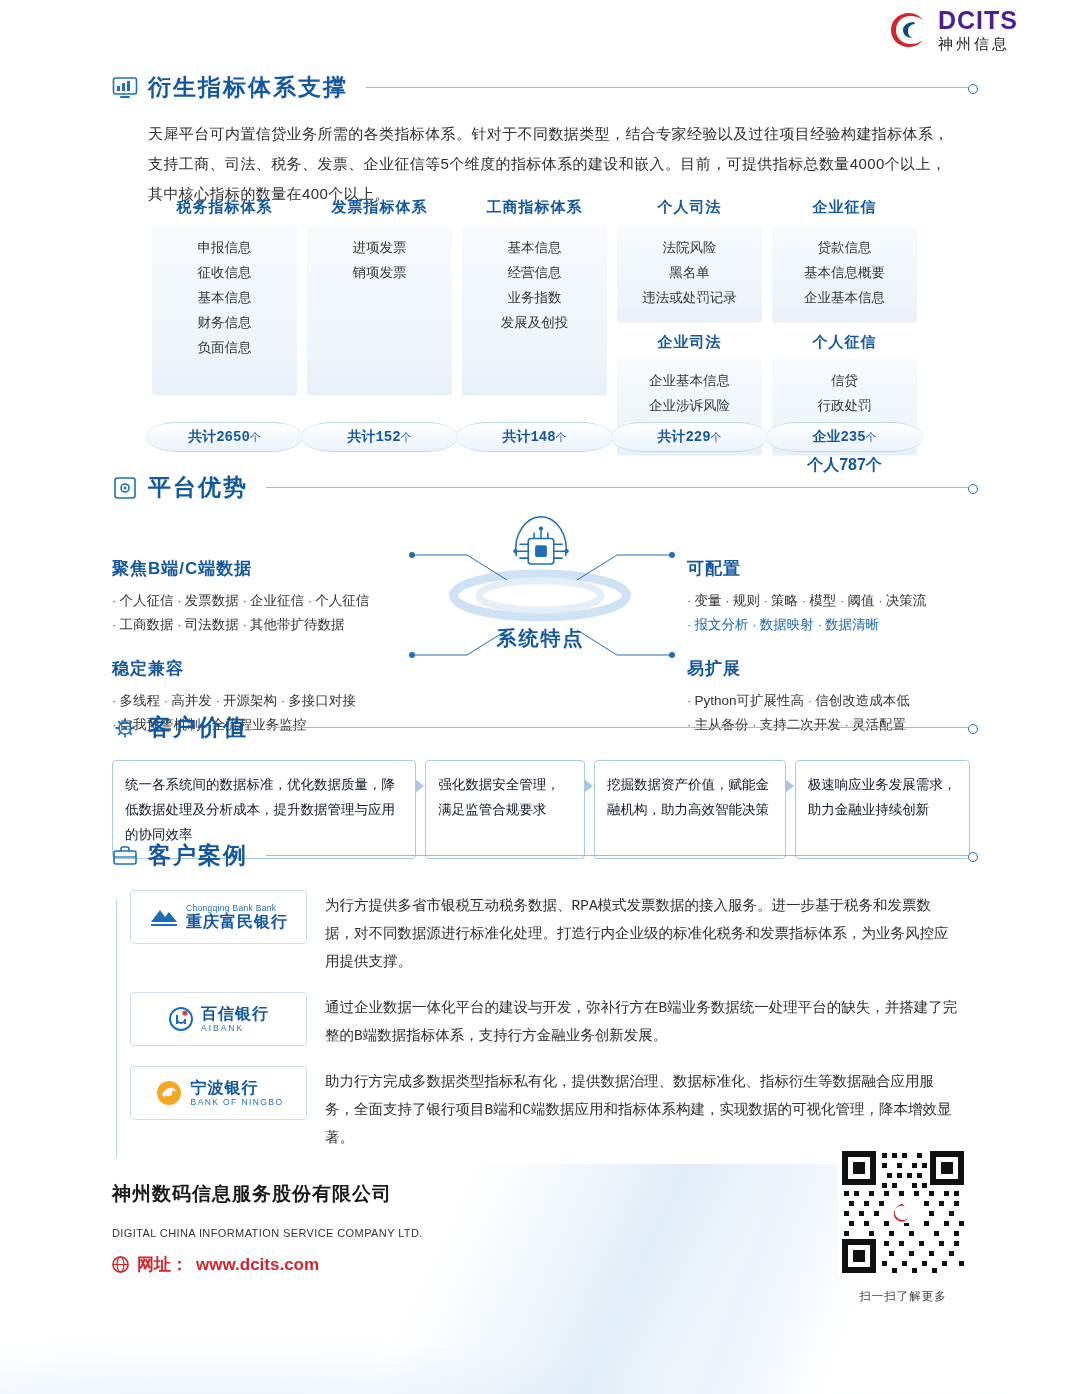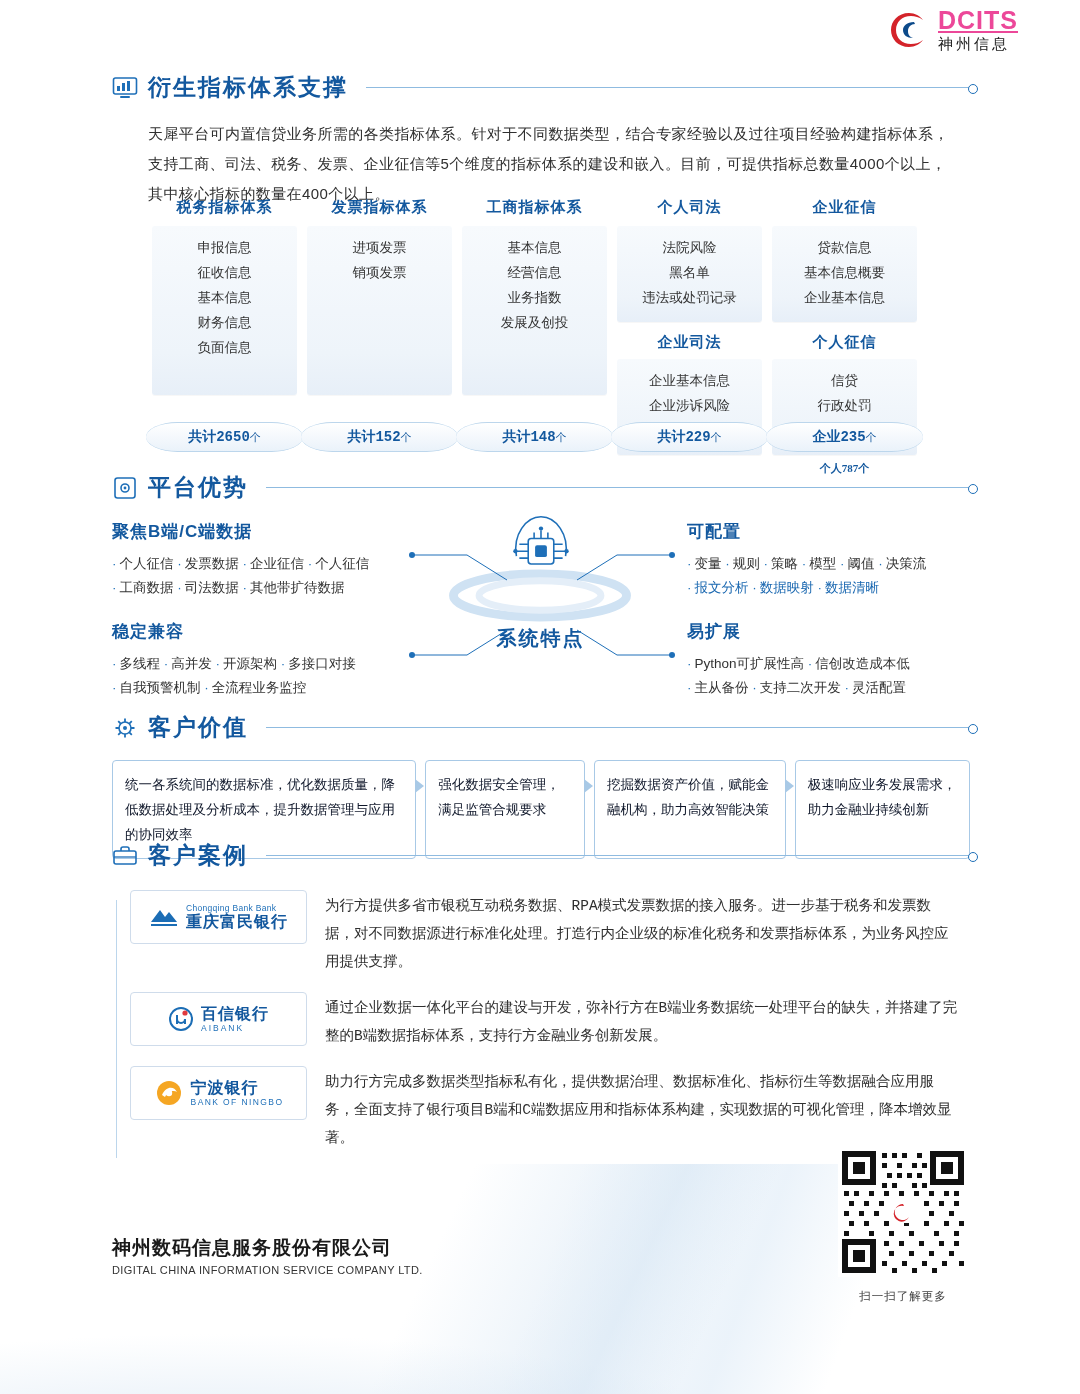--- a/index.html
+++ b/index.html
@@ -20,21 +20,21 @@
     background:
       linear-gradient(115deg, rgba(255,255,255,0) 40%, rgba(208,226,242,.55) 58%, rgba(255,255,255,0) 66%),
       linear-gradient(110deg, rgba(255,255,255,0) 50%, rgba(222,235,247,.6) 68%, rgba(255,255,255,0) 78%);
   }
   .top-band{position:absolute;top:0;left:0;width:1080px;height:62px;background:#fff;}
 
   
   .logo{position:absolute;top:8px;right:62px;display:flex;align-items:center;gap:9px;}
   .logo-mark{width:40px;height:40px;position:relative;}
   .logo-text{line-height:1;}
-  .logo-en{font-size:25px;font-weight:bold;color:#ec4899;letter-spacing:1px;font-family:"Liberation Sans",sans-serif;text-decoration:underline;}
+  .logo-en{font-size:25px;font-weight:bold;color:#4c1d95;letter-spacing:1px;font-family:"Liberation Sans",sans-serif;}
   .logo-cn{font-size:15px;color:#1b1b1b;letter-spacing:3px;margin-top:3px;}
 
   
   .sec{position:absolute;}
   .sec-head{display:flex;align-items:center;gap:10px;}
   .sec-icon{width:26px;height:24px;color:#1e6fb8;flex:0 0 auto;}
   .sec-title{font-size:23px;font-weight:bold;color:#13589e;letter-spacing:2px;white-space:nowrap;}
   .sec-rule{flex:1 1 auto;height:1px;background:#8fbbe0;position:relative;margin-left:8px;}
   .sec-rule:after{content:"";position:absolute;right:-8px;top:-3.5px;width:8px;height:8px;border-radius:50%;border:1.5px solid #1e6fb8;background:#fff;}
 
@@ -54,26 +54,26 @@
   .col-sub-title{font-size:15px;font-weight:bold;color:#13589e;text-align:center;margin:11px 0 7px;letter-spacing:1px;}
   .col-foot{
     position:absolute;left:-6px;right:-6px;bottom:-4px;text-align:center;
     font-size:14px;color:#13589e;font-weight:bold;padding:5px 0;
     border-top:1px solid #bcd6ec;border-bottom:1px solid #bcd6ec;
     background:linear-gradient(180deg,#ffffff 0%,#eaf2fa 100%);
     border-radius:40%/100%;
     font-family:Liberation Mono, monospace;
   }
   .col-foot small{font-size:11px;font-weight:normal;}
-  .col-foot2{position:absolute;left:0;right:0;bottom:-28px;text-align:center;font-size:11px;font-weight:bold;color:#13589e;font-family:Liberation Serif, serif;}
+  .col-foot2{position:absolute;left:0;right:0;bottom:-28px;text-align:center;font-size:16px;font-weight:bold;color:#13589e;}
   .col-wrap{position:relative;padding-bottom:34px;}
 
   
   .adv-grid{position:absolute;left:112px;top:520px;width:860px;height:170px;}
-  .adv-blk{position:absolute;}
+  .adv-blk{position:absolute;margin-top:37px;}
   .adv-h{font-size:17px;font-weight:bold;color:#13589e;margin-bottom:9px;letter-spacing:1px;}
   .adv-line{font-size:13.5px;color:#333;line-height:24px;}
   .adv-line span.dot{color:#1e6fb8;margin-right:3px;}
   .adv-line b{font-weight:normal;}
   .blue{color:#1967b0;}
   .hub{position:absolute;left:438px;top:505px;width:205px;height:160px;text-align:center;}
   .hub-label{font-size:20px;font-weight:bold;color:#13589e;letter-spacing:2px;margin-top:2px;}
 
   
   .val-row{position:absolute;left:112px;top:760px;width:858px;display:flex;gap:9px;}
@@ -100,21 +100,21 @@
   
   .bank-cn{font-size:16px;font-weight:bold;color:#13589e;letter-spacing:1px;line-height:1.15;}
   .bank-en{font-size:8.5px;color:#1e6fb8;letter-spacing:.3px;}
   .cq-mark{width:30px;height:22px;}
   .aib-mark{width:26px;height:26px;}
   .nb-mark{width:30px;height:30px;}
 
   
   .footer{position:absolute;left:112px;bottom:118px;}
   .f-cn{font-size:19px;font-weight:bold;color:#1a1a1a;letter-spacing:1px;}
-  .f-en{font-size:11px;color:#333;letter-spacing:.4px;margin-top:3px;}
+  .f-en{font-size:11px;color:#333;letter-spacing:.4px;margin-top:20px;}
   .f-url{display:flex;align-items:center;gap:8px;margin-top:14px;font-size:17px;color:#d4232a;font-weight:bold;}
   .globe{width:17px;height:17px;}
   .qr-wrap{position:absolute;right:112px;bottom:90px;text-align:center;}
   .qr{width:130px;height:130px;position:relative;background:#fff;}
   .qr-cap{font-size:11.5px;color:#444;margin-top:12px;letter-spacing:1px;}
 </style>
 </head>
 <body>
 
 <div class="bg-swoosh"></div>
@@ -418,20 +418,29 @@
         <div class="bank-en" style="letter-spacing:1.4px;">BANK OF NINGBO</div>
       </div>
     </div>
     <div class="case-text" style="width:635px;">助力行方完成多数据类型指标私有化，提供数据治理、数据标准化、指标衍生等数据融合应用服务，全面支持了银行项目B端和C端数据应用和指标体系构建，实现数据的可视化管理，降本增效显著。</div>
   </div>
 </div>
 
 <div class="footer">
   <div class="f-cn">神州数码信息服务股份有限公司</div>
   <div class="f-en">DIGITAL CHINA INFORMATION SERVICE COMPANY LTD.</div>
+  <div class="f-url">
+    <svg class="globe" viewBox="0 0 18 18">
+      <circle cx="9" cy="9" r="8" fill="none" stroke="#d4232a" stroke-width="1.6"></circle>
+      <ellipse cx="9" cy="9" rx="3.6" ry="8" fill="none" stroke="#d4232a" stroke-width="1.3"></ellipse>
+      <path d="M1 9 h16" stroke="#d4232a" stroke-width="1.3"></path>
+    </svg>
+    <span>网址：</span>
+    <span>www.dcits.com</span>
+  </div>
 </div>
 
 <div class="qr-wrap">
   <div class="qr">
     <svg viewBox="0 0 130 130" width="130" height="130">
       <rect width="130" height="130" fill="#fff"></rect>
       <g fill="#111">
         <rect x="4" y="4" width="34" height="34"></rect>
           <rect x="10" y="10" width="22" height="22" fill="#fff"></rect>
           <rect x="15" y="15" width="12" height="12"></rect>

